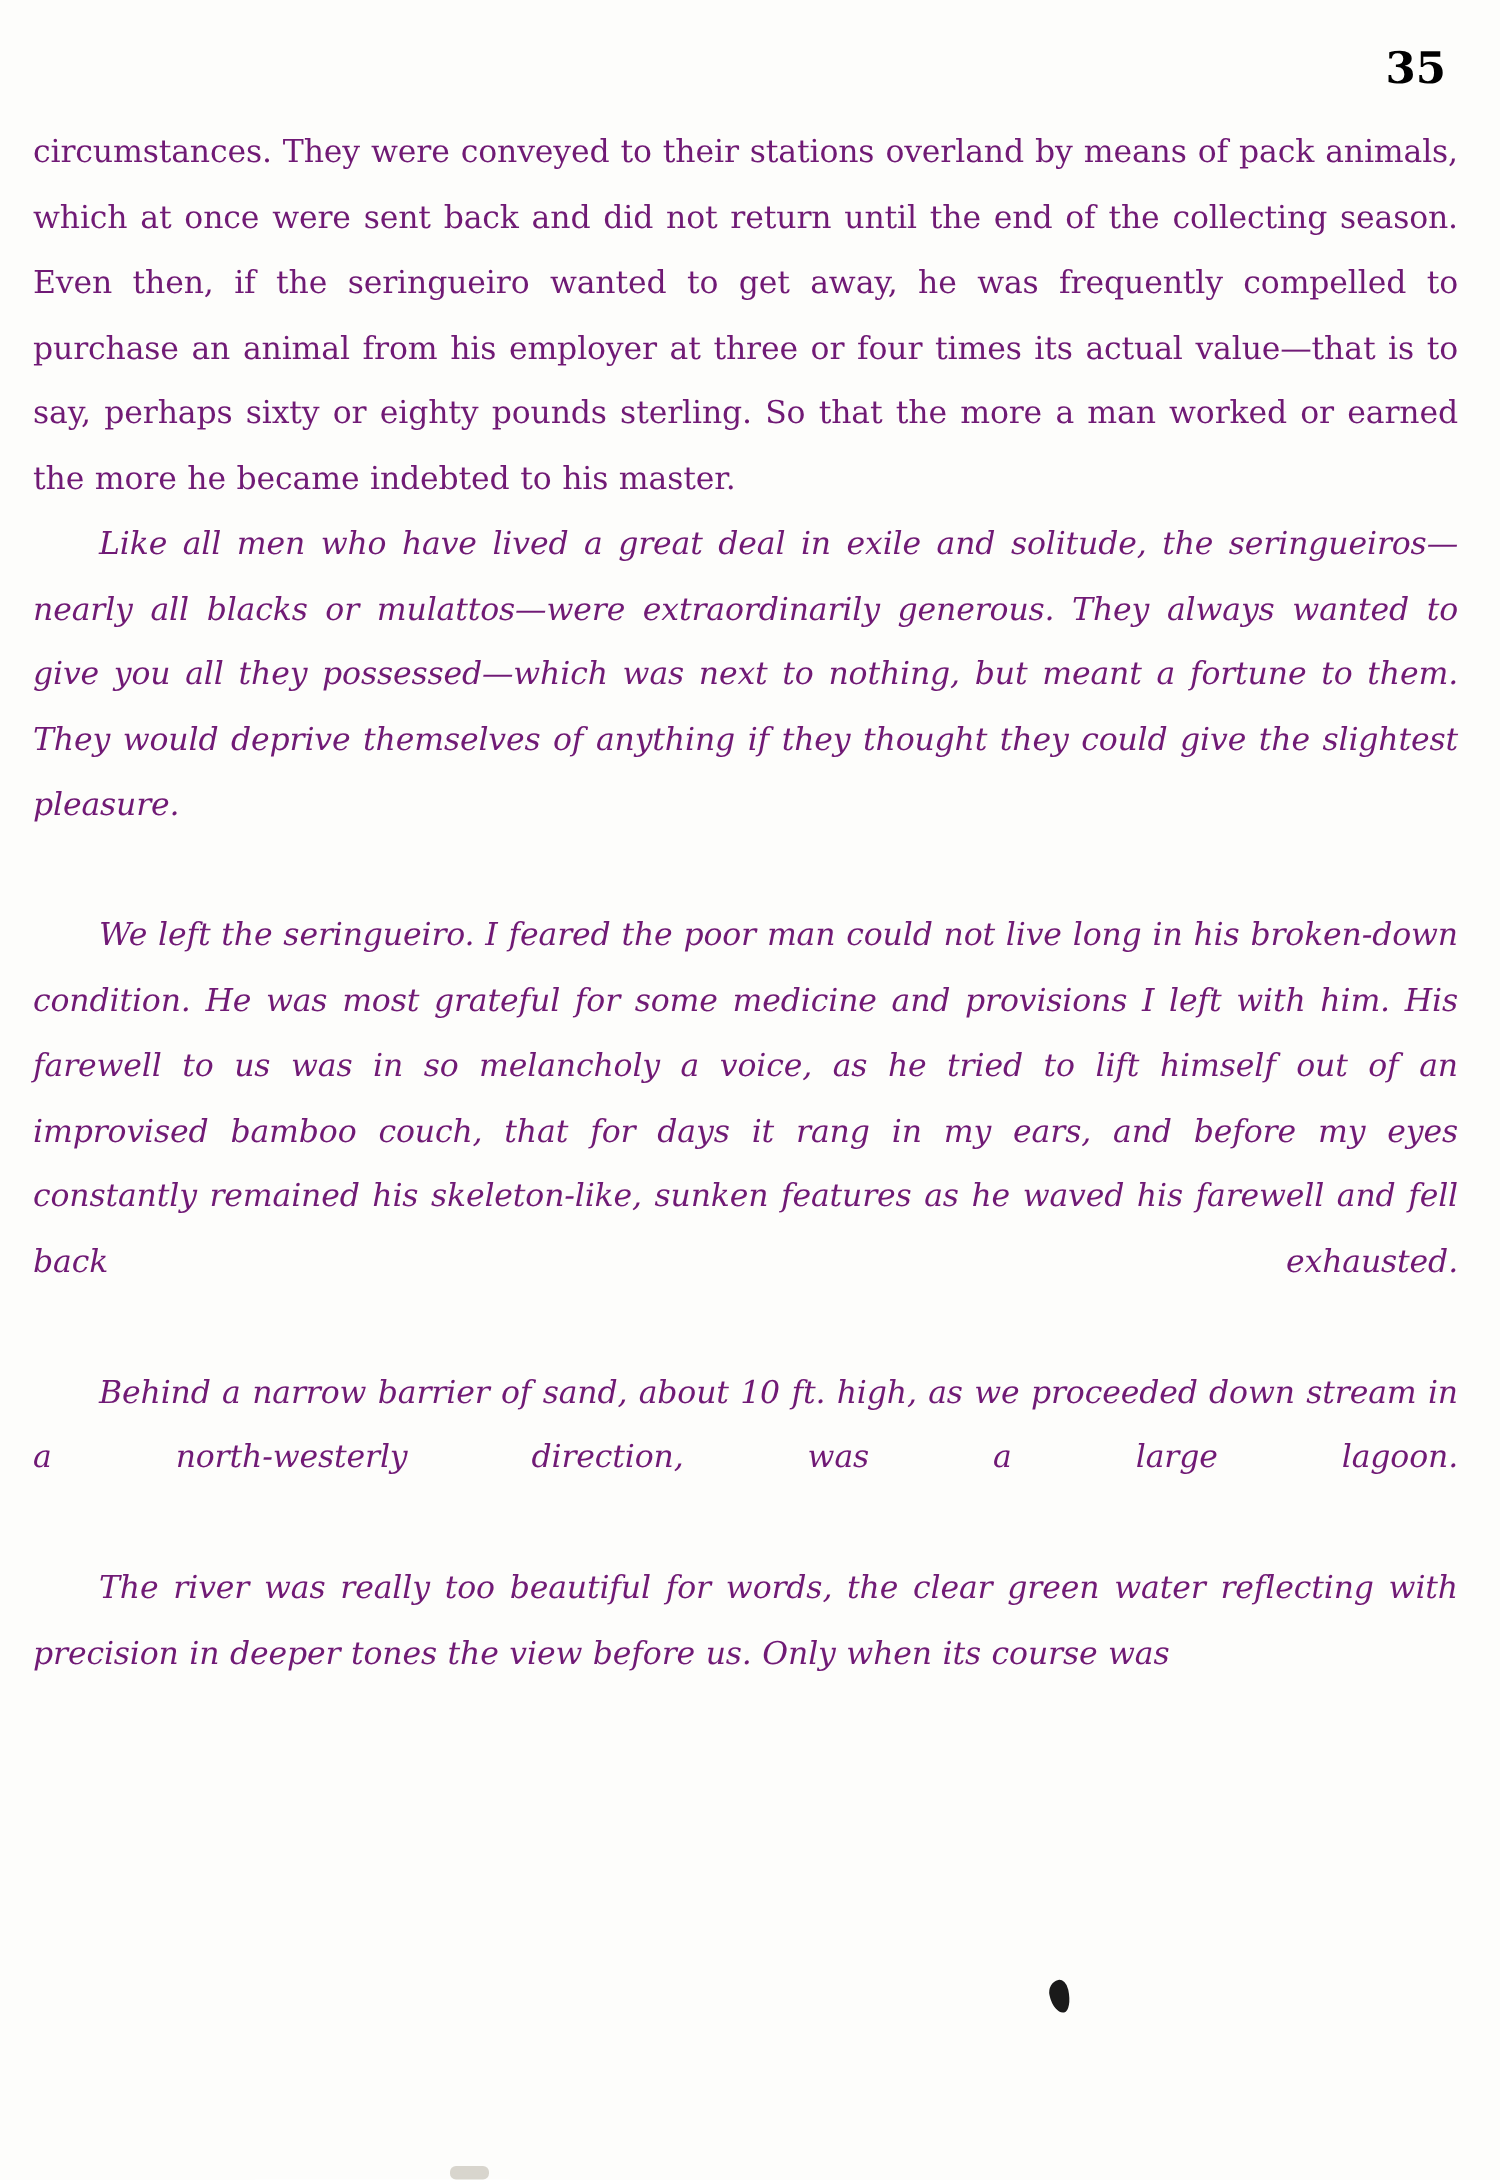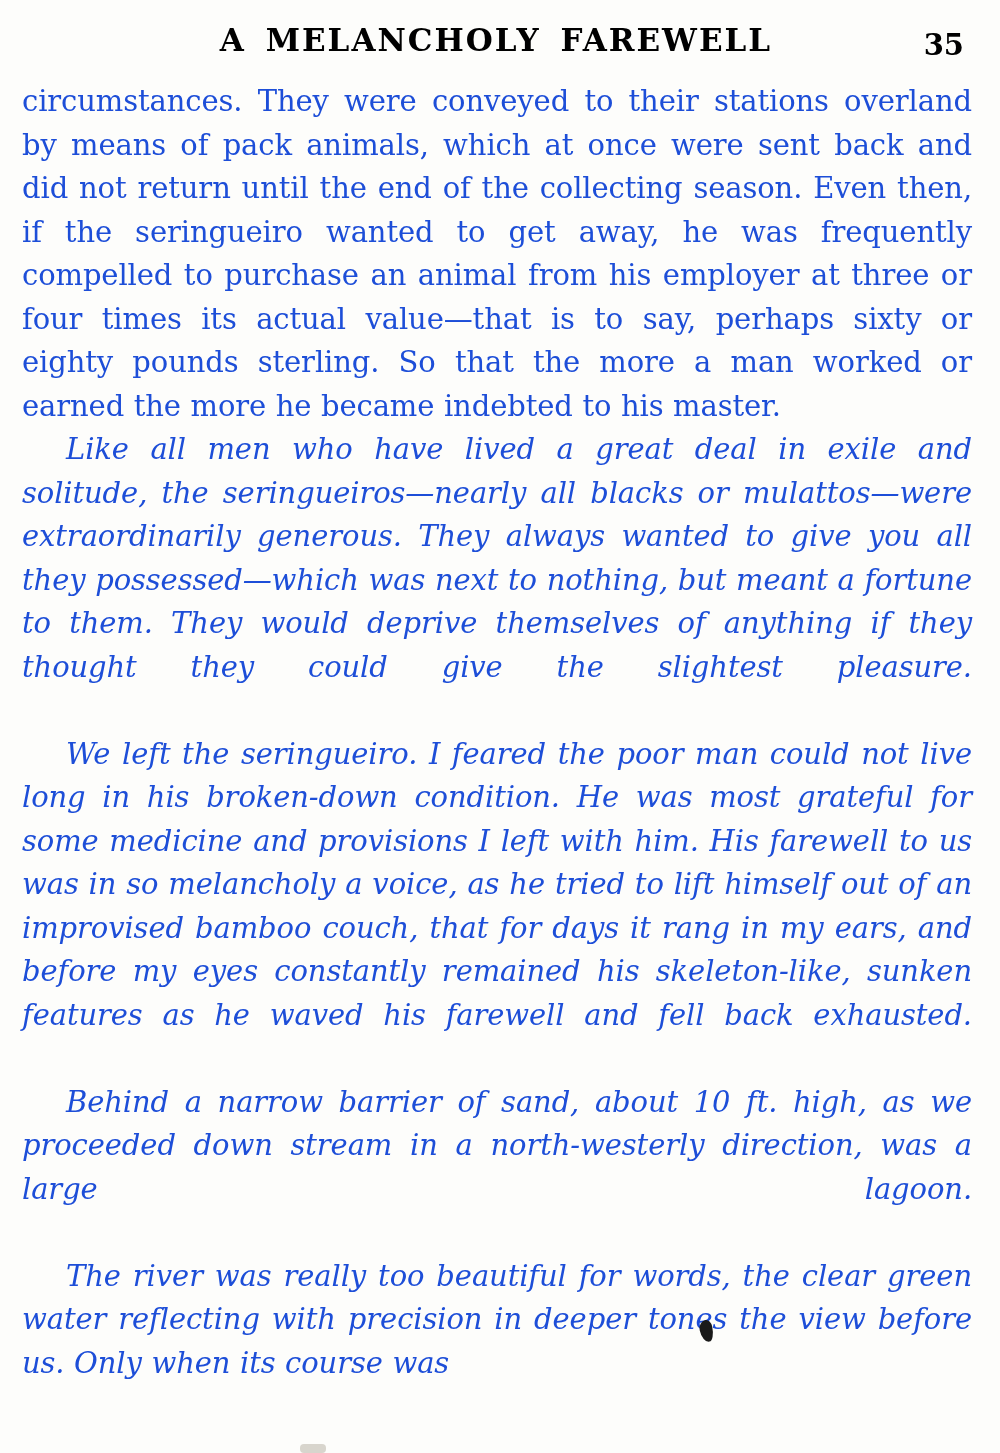--- a/index.html
+++ b/index.html
@@ -50,25 +50,25 @@
     color: #000000;
     letter-spacing: 0px;
   }
   .body-text {
     width: 950px;
     margin: 0 auto;
   }
   p.para {
     margin: 0;
     font-family: "DejaVu Serif", serif;
-    font-size: 29px;
+    font-size: 21px;
     line-height: 43.5px;
     text-align: justify;
     text-justify: inter-word;
-    color: #1d4ed8;
+    color: #701a75;
     letter-spacing: -0.1px;
     word-spacing: 0.5px;
     -webkit-font-smoothing: none;
   }
   p.indent {
     text-indent: 44px;
     font-style: italic;
   }
   
   p.para::after {
@@ -97,21 +97,20 @@
     background: #d8d5cd;
     border-radius: 4px;
   }
 </style>
 </head>
 <body>
 
 <div class="page">
 
   <div class="header">
-    <div class="running-title">A MELANCHOLY FAREWELL</div>
     <div class="folio">35</div>
   </div>
 
   <div class="body-text">
     <p class="para nojust">circumstances.  They were conveyed to their stations overland by means of pack animals, which at once were sent back and did not return until the end of the collecting season.  Even then, if the seringueiro wanted to get away, he was frequently compelled to purchase an animal from his employer at three or four times its actual value—that is to say, perhaps sixty or eighty pounds sterling.  So that the more a man worked or earned the more he became indebted to his master.</p>
     <p class="para indent">Like all men who have lived a great deal in exile and solitude, the seringueiros—nearly all blacks or mulattos—were extraordinarily generous.  They always wanted to give you all they possessed—which was next to nothing, but meant a fortune to them.  They would deprive themselves of anything if they thought they could give the slightest pleasure.</p>
     <p class="para indent">We left the seringueiro.  I feared the poor man could not live long in his broken-down condition.  He was most grateful for some medicine and provisions I left with him.  His farewell to us was in so melancholy a voice, as he tried to lift himself out of an improvised bamboo couch, that for days it rang in my ears, and before my eyes constantly remained his skeleton-like, sunken features as he waved his farewell and fell back exhausted.</p>
     <p class="para indent">Behind a narrow barrier of sand, about 10 ft. high, as we proceeded down stream in a north-westerly direction, was a large lagoon.</p>
     <p class="para indent nojust">The river was really too beautiful for words, the clear green water reflecting with precision in deeper tones the view before us.  Only when its course was</p>
   </div>

